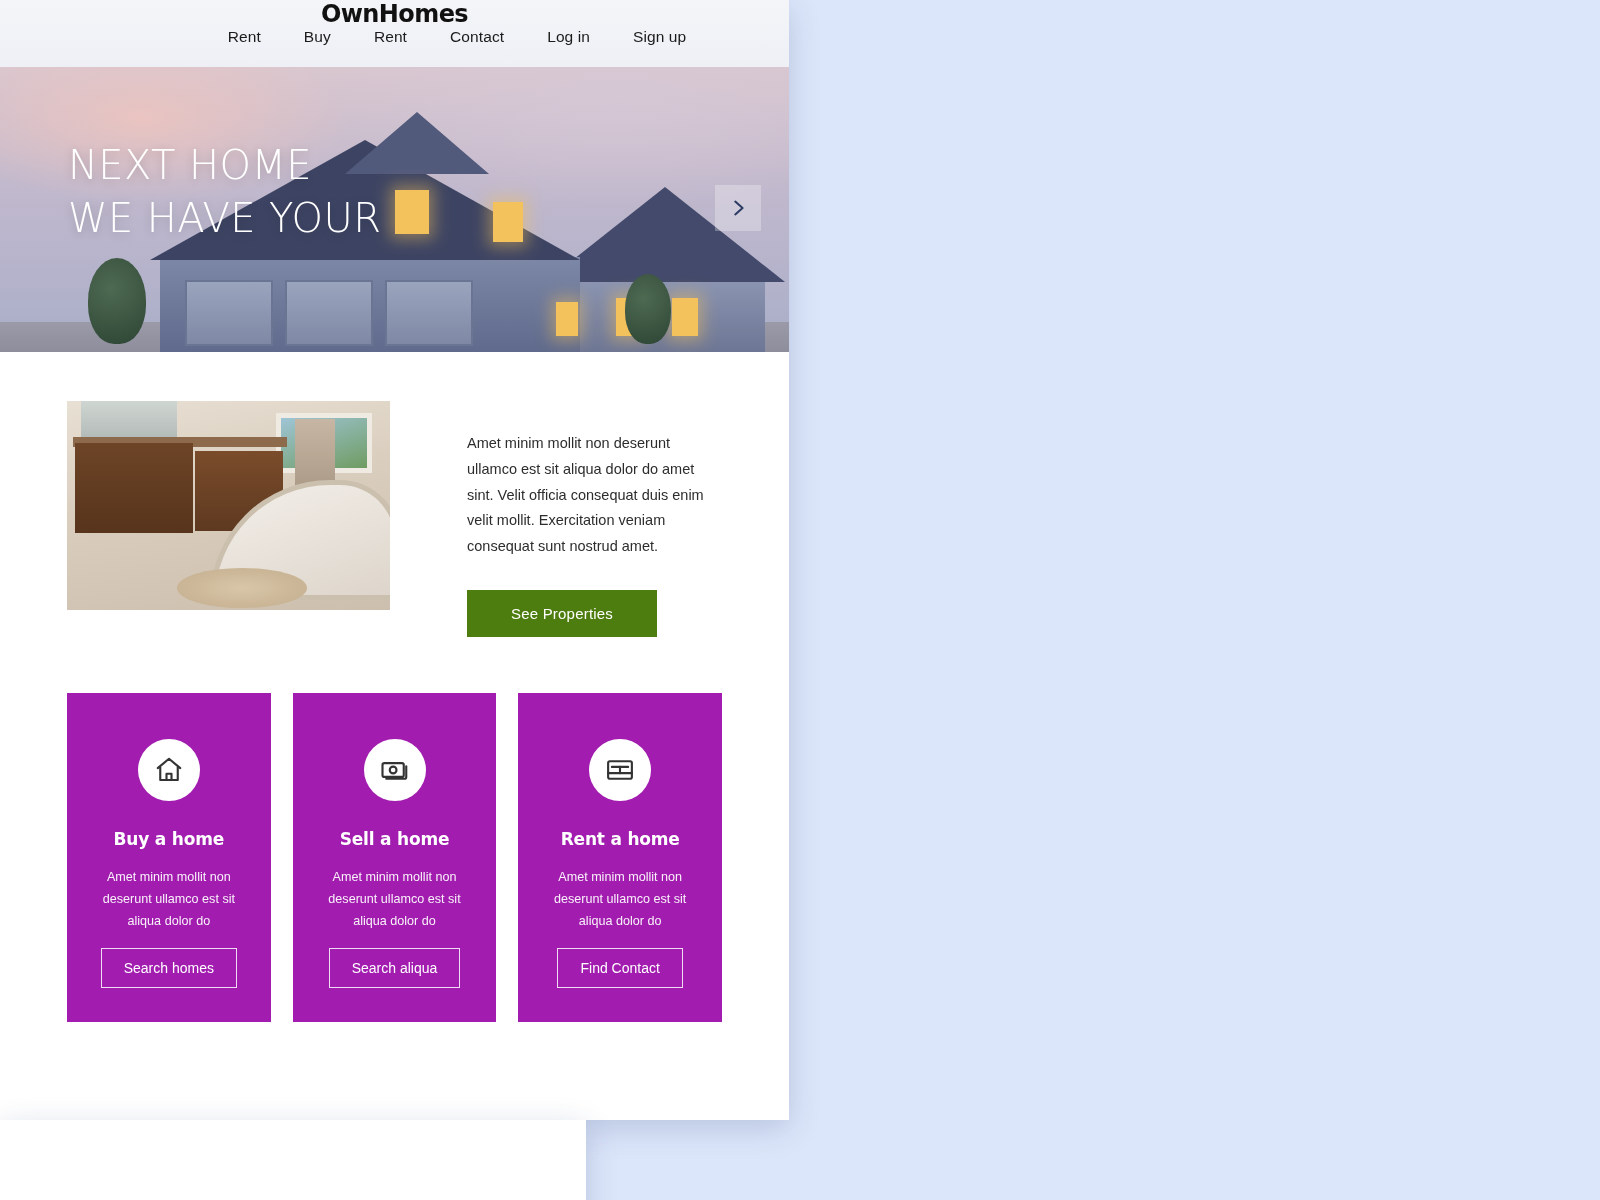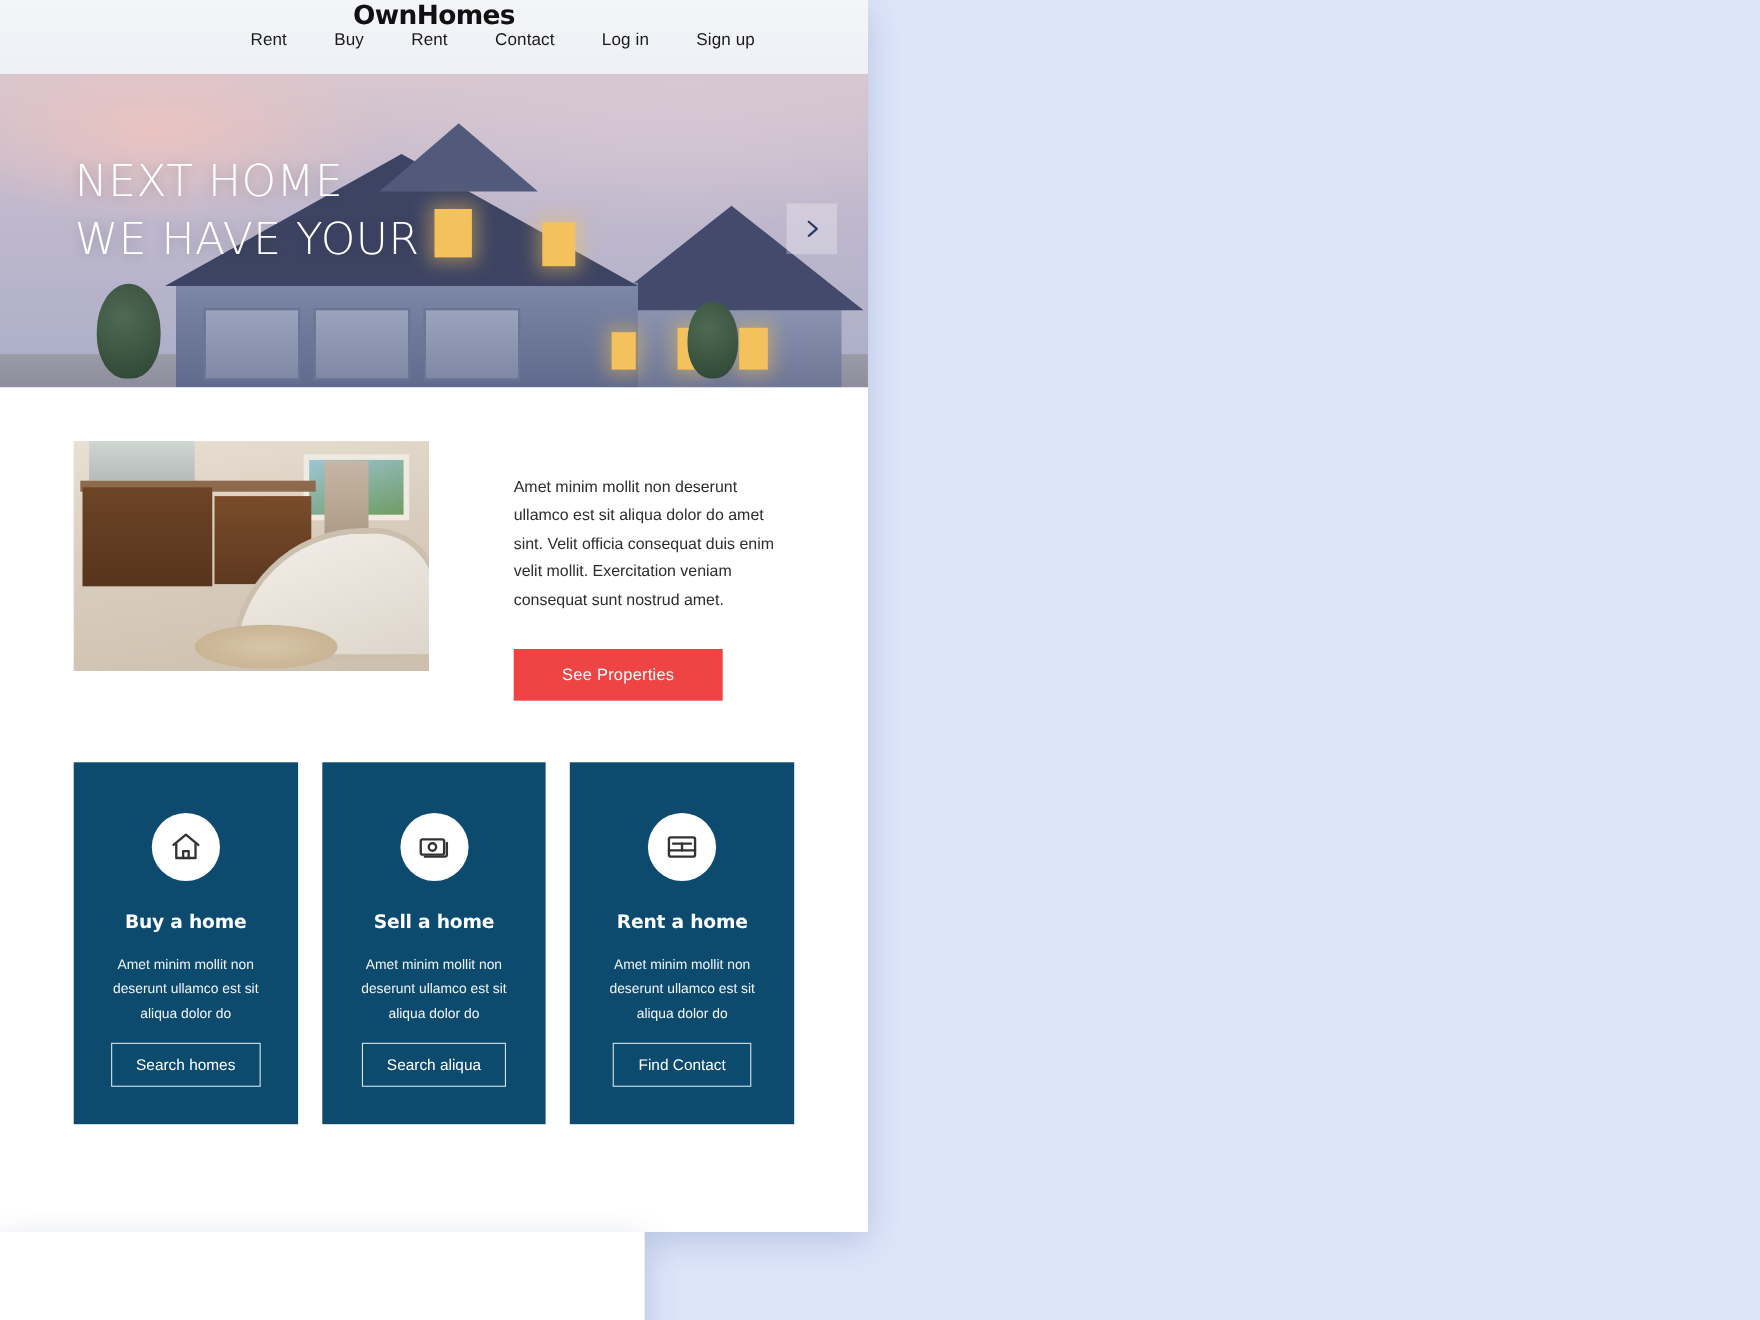--- a/index.html
+++ b/index.html
@@ -152,31 +152,31 @@
   .best-col { padding-top:8px; }
   .h2 {
     font-family:"DejaVu Sans", sans-serif;
     font-size:24px; font-weight:bold; color:#111; letter-spacing:-.2px;
   }
   .body-text {
     margin-top:22px; font-size:14.5px; line-height:1.78; color:#2d2d2d;
     max-width:252px;
   }
   .btn-primary {
-    display:inline-block; margin-top:30px; background:#ef4444; color:#fff;
+    display:inline-block; margin-top:30px; background:#4d7c0f; color:#fff;
     font-size:15px; padding:15px 44px; border:none; cursor:pointer;
     letter-spacing:.2px; font-family:"Liberation Sans", sans-serif;
   }
 
   
   .cards {
     display:flex; gap:22px; padding:56px 67px 0 67px;
   }
   .card {
-    flex:1; background:#0c4a6e; color:#fff; text-align:center;
+    flex:1; background:#a21caf; color:#fff; text-align:center;
     padding:46px 22px 34px 22px;
   }
   .card-icon {
     width:62px; height:62px; border-radius:50%; background:#fff;
     margin:0 auto 28px auto; display:flex; align-items:center; justify-content:center;
   }
   .card-icon svg { width:30px; height:30px; }
   .card h3 {
     font-family:"DejaVu Sans", sans-serif;
     font-size:17px; font-weight:bold; margin-bottom:17px; letter-spacing:-.2px;

